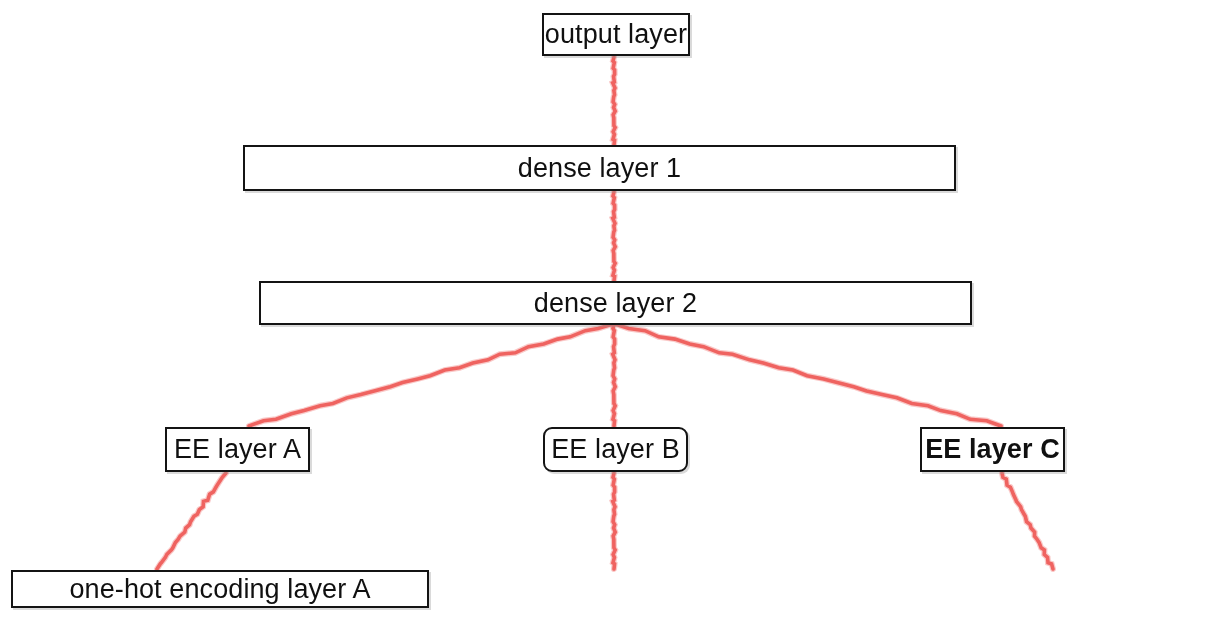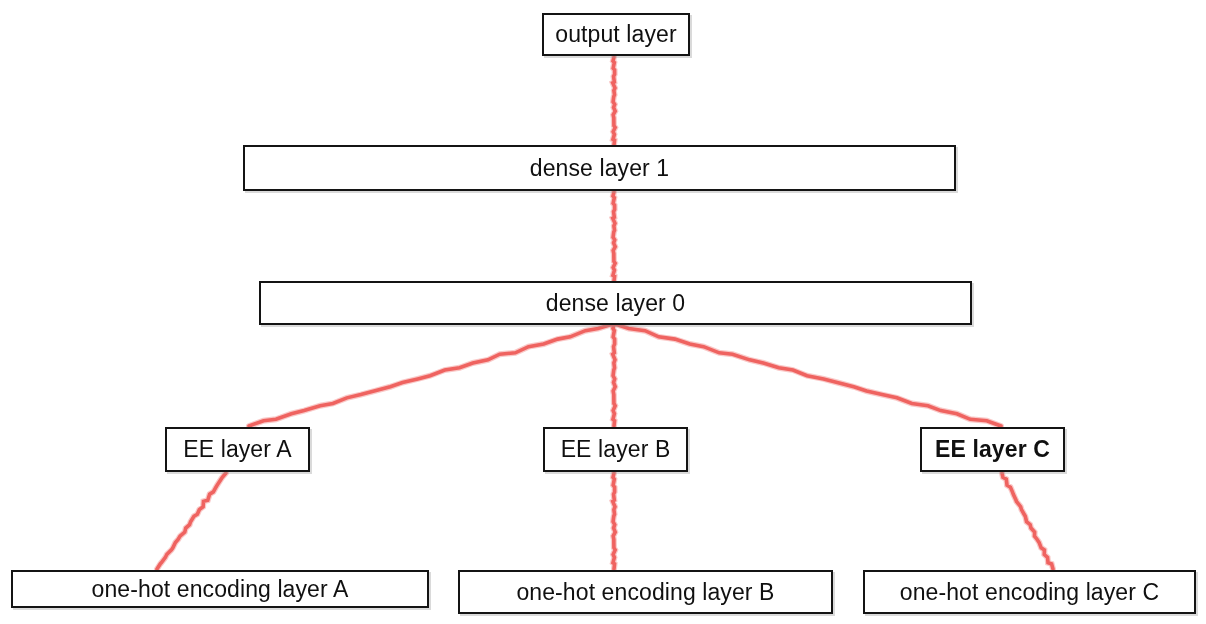--- a/index.html
+++ b/index.html
@@ -27,21 +27,21 @@
   }
   .node {
     position: absolute;
     box-sizing: border-box;
     background: #ffffff;
     border: 2.5px solid #141414;
     display: flex;
     align-items: center;
     justify-content: center;
     color: #101010;
-    font-size: 23px;
+    font-size: 27px;
     line-height: 1;
     letter-spacing: 0.1px;
     white-space: nowrap;
     box-shadow: 2px 2px 0 rgba(150,150,150,0.35);
   }
   .node-label {
     display: block;
     transform: translateY(-0.5px);
   }
 </style>
@@ -87,40 +87,34 @@
 
   <div class="node" style="left: 542px; top: 13px; width: 148px; height: 43px; border-color: rgb(20, 20, 20); background: rgb(255, 255, 255); color: rgb(16, 16, 16);">
     <span class="node-label">output layer</span>
   </div>
 
   <div class="node" style="left: 243px; top: 145px; width: 713px; height: 46px; border-color: rgb(20, 20, 20); background: rgb(255, 255, 255); color: rgb(16, 16, 16);">
     <span class="node-label">dense layer 1</span>
   </div>
 
   <div class="node" style="left: 259px; top: 281px; width: 713px; height: 44px; border-color: rgb(20, 20, 20); background: rgb(255, 255, 255); color: rgb(16, 16, 16);">
-    <span class="node-label">dense layer 0</span>
+    <span class="node-label">dense layer 2</span>
   </div>
 
   <div class="node" style="left: 165px; top: 427px; width: 145px; height: 45px; border-color: rgb(20, 20, 20); background: rgb(255, 255, 255); color: rgb(16, 16, 16); justify-content: center;">
     <span class="node-label">EE layer A</span>
   </div>
 
-  <div class="node" style="left: 543px; top: 427px; width: 145px; height: 45px; border-color: rgb(20, 20, 20); background: rgb(255, 255, 255); color: rgb(16, 16, 16);">
+  <div class="node" style="left: 543px; top: 427px; width: 145px; height: 45px; border-color: rgb(20, 20, 20); background: rgb(255, 255, 255); color: rgb(16, 16, 16); border-radius: 9px;">
     <span class="node-label">EE layer B</span>
   </div>
 
   <div class="node" style="left: 920px; top: 427px; width: 145px; height: 45px; border-color: rgb(20, 20, 20); background: rgb(255, 255, 255); color: rgb(16, 16, 16); font-weight: bold;">
     <span class="node-label">EE layer C</span>
   </div>
 
   <div class="node" style="left: 11px; top: 570px; width: 418px; height: 38px; border-color: rgb(20, 20, 20); background: rgb(255, 255, 255); color: rgb(16, 16, 16);">
     <span class="node-label">one-hot encoding layer A</span>
   </div>
 
-  <div class="node" style="left: 458px; top: 570px; width: 375px; height: 44px; border-color: rgb(20, 20, 20); background: rgb(255, 255, 255); color: rgb(16, 16, 16);">
-    <span class="node-label">one-hot encoding layer B</span>
-  </div>
 
-  <div class="node" style="left: 863px; top: 570px; width: 333px; height: 44px; border-color: rgb(20, 20, 20); background: rgb(255, 255, 255); color: rgb(16, 16, 16);">
-    <span class="node-label">one-hot encoding layer C</span>
-  </div>
 
 </div>
 
 </body></html>

